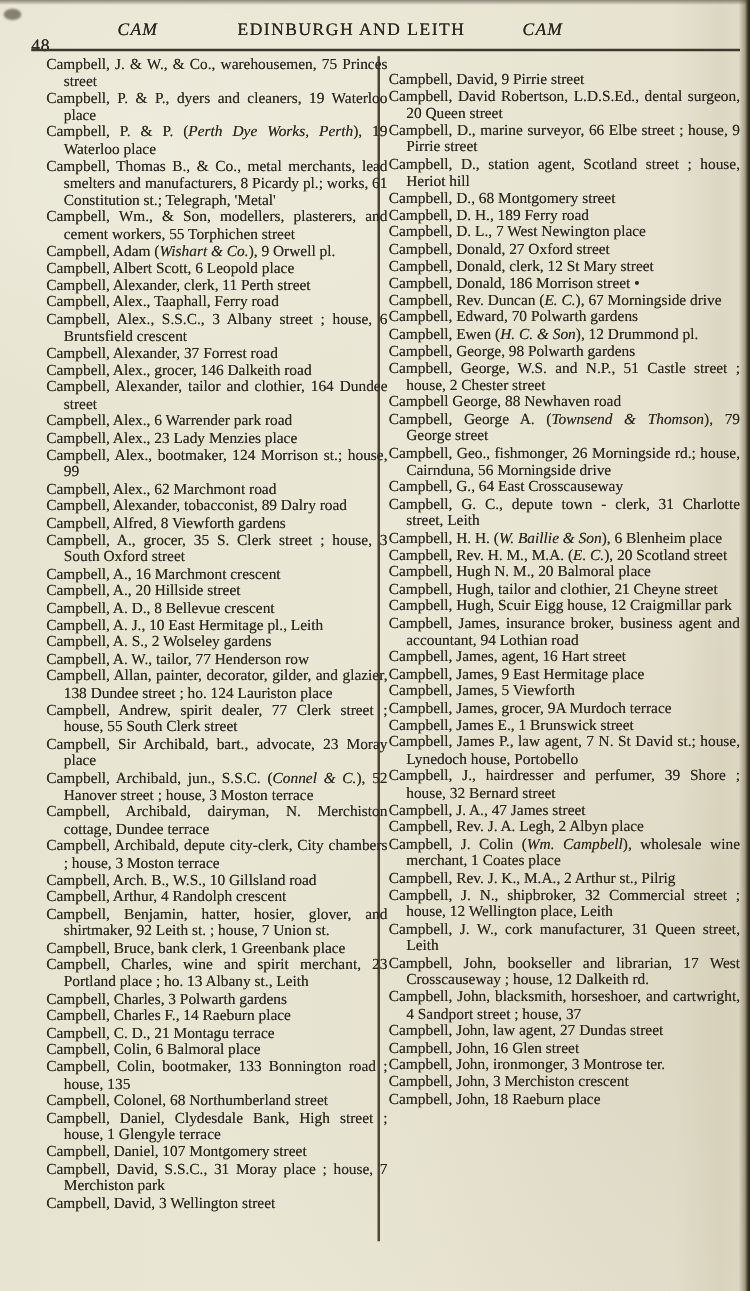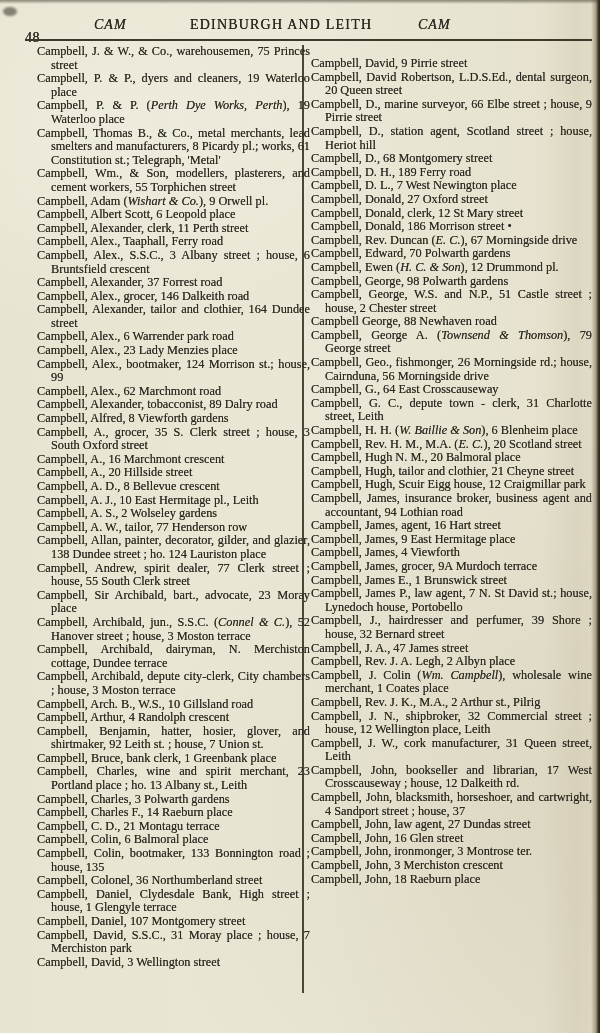--- a/index.html
+++ b/index.html
@@ -101,21 +101,21 @@
       <div class="entry"><span>Campbell, Arch. B., W.S., 10 Gillsland road</span></div>
       <div class="entry"><span>Campbell, Arthur, 4 Randolph crescent</span></div>
       <div class="entry"><span>Campbell, Benjamin, hatter, hosier, glover, and shirtmaker, 92 Leith st. ; house, 7 Union st.</span></div>
       <div class="entry"><span>Campbell, Bruce, bank clerk, 1 Greenbank place</span></div>
       <div class="entry"><span>Campbell, Charles, wine and spirit merchant, 23 Portland place ; ho. 13 Albany st., Leith</span></div>
       <div class="entry"><span>Campbell, Charles, 3 Polwarth gardens</span></div>
       <div class="entry"><span>Campbell, Charles F., 14 Raeburn place</span></div>
       <div class="entry"><span>Campbell, C. D., 21 Montagu terrace</span></div>
       <div class="entry"><span>Campbell, Colin, 6 Balmoral place</span></div>
       <div class="entry"><span>Campbell, Colin, bootmaker, 133 Bonnington road ; house, 135</span></div>
-      <div class="entry"><span>Campbell, Colonel, 36 Northumberland street</span></div>
+      <div class="entry"><span>Campbell, Colonel, 68 Northumberland street</span></div>
       <div class="entry"><span>Campbell, Daniel, Clydesdale Bank, High street ; house, 1 Glengyle terrace</span></div>
       <div class="entry"><span>Campbell, Daniel, 107 Montgomery street</span></div>
       <div class="entry"><span>Campbell, David, S.S.C., 31 Moray place ; house, 7 Merchiston park</span></div>
       <div class="entry"><span>Campbell, David, 3 Wellington street</span></div>
     </div>
   <div class="col right">
       <div class="entry"><span>Campbell, David, 9 Pirrie street</span></div>
       <div class="entry"><span>Campbell, David Robertson, L.D.S.Ed., dental surgeon, 20 Queen street</span></div>
       <div class="entry"><span>Campbell, D., marine surveyor, 66 Elbe street ; house, 9 Pirrie street</span></div>
       <div class="entry"><span>Campbell, D., station agent, Scotland street ; house, Heriot hill</span></div>
@@ -136,21 +136,21 @@
       <div class="entry"><span>Campbell, G., 64 East Crosscauseway</span></div>
       <div class="entry"><span>Campbell, G. C., depute town - clerk, 31 Charlotte street, Leith</span></div>
       <div class="entry"><span>Campbell, H. H. (</span><em>W. Baillie &amp; Son</em><span>), 6 Blenheim place</span></div>
       <div class="entry"><span>Campbell, Rev. H. M., M.A. (</span><em>E. C.</em><span>), 20 Scotland street</span></div>
       <div class="entry"><span>Campbell, Hugh N. M., 20 Balmoral place</span></div>
       <div class="entry"><span>Campbell, Hugh, tailor and clothier, 21 Cheyne street</span></div>
       <div class="entry"><span>Campbell, Hugh, Scuir Eigg house, 12 Craigmillar park</span></div>
       <div class="entry"><span>Campbell, James, insurance broker, business agent and accountant, 94 Lothian road</span></div>
       <div class="entry"><span>Campbell, James, agent, 16 Hart street</span></div>
       <div class="entry"><span>Campbell, James, 9 East Hermitage place</span></div>
-      <div class="entry"><span>Campbell, James, 4 Viewforth</span></div>
+      <div class="entry"><span>Campbell, James, 5 Viewforth</span></div>
       <div class="entry"><span>Campbell, James, grocer, 9A Murdoch terrace</span></div>
       <div class="entry"><span>Campbell, James E., 1 Brunswick street</span></div>
       <div class="entry"><span>Campbell, James P., law agent, 7 N. St David st.; house, Lynedoch house, Portobello</span></div>
       <div class="entry"><span>Campbell, J., hairdresser and perfumer, 39 Shore ; house, 32 Bernard street</span></div>
       <div class="entry"><span>Campbell, J. A., 47 James street</span></div>
       <div class="entry"><span>Campbell, Rev. J. A. Legh, 2 Albyn place</span></div>
       <div class="entry"><span>Campbell, J. Colin (</span><em>Wm. Campbell</em><span>), wholesale wine merchant, 1 Coates place</span></div>
       <div class="entry"><span>Campbell, Rev. J. K., M.A., 2 Arthur st., Pilrig</span></div>
       <div class="entry"><span>Campbell, J. N., shipbroker, 32 Commercial street ; house, 12 Wellington place, Leith</span></div>
       <div class="entry"><span>Campbell, J. W., cork manufacturer, 31 Queen street, Leith</span></div>

